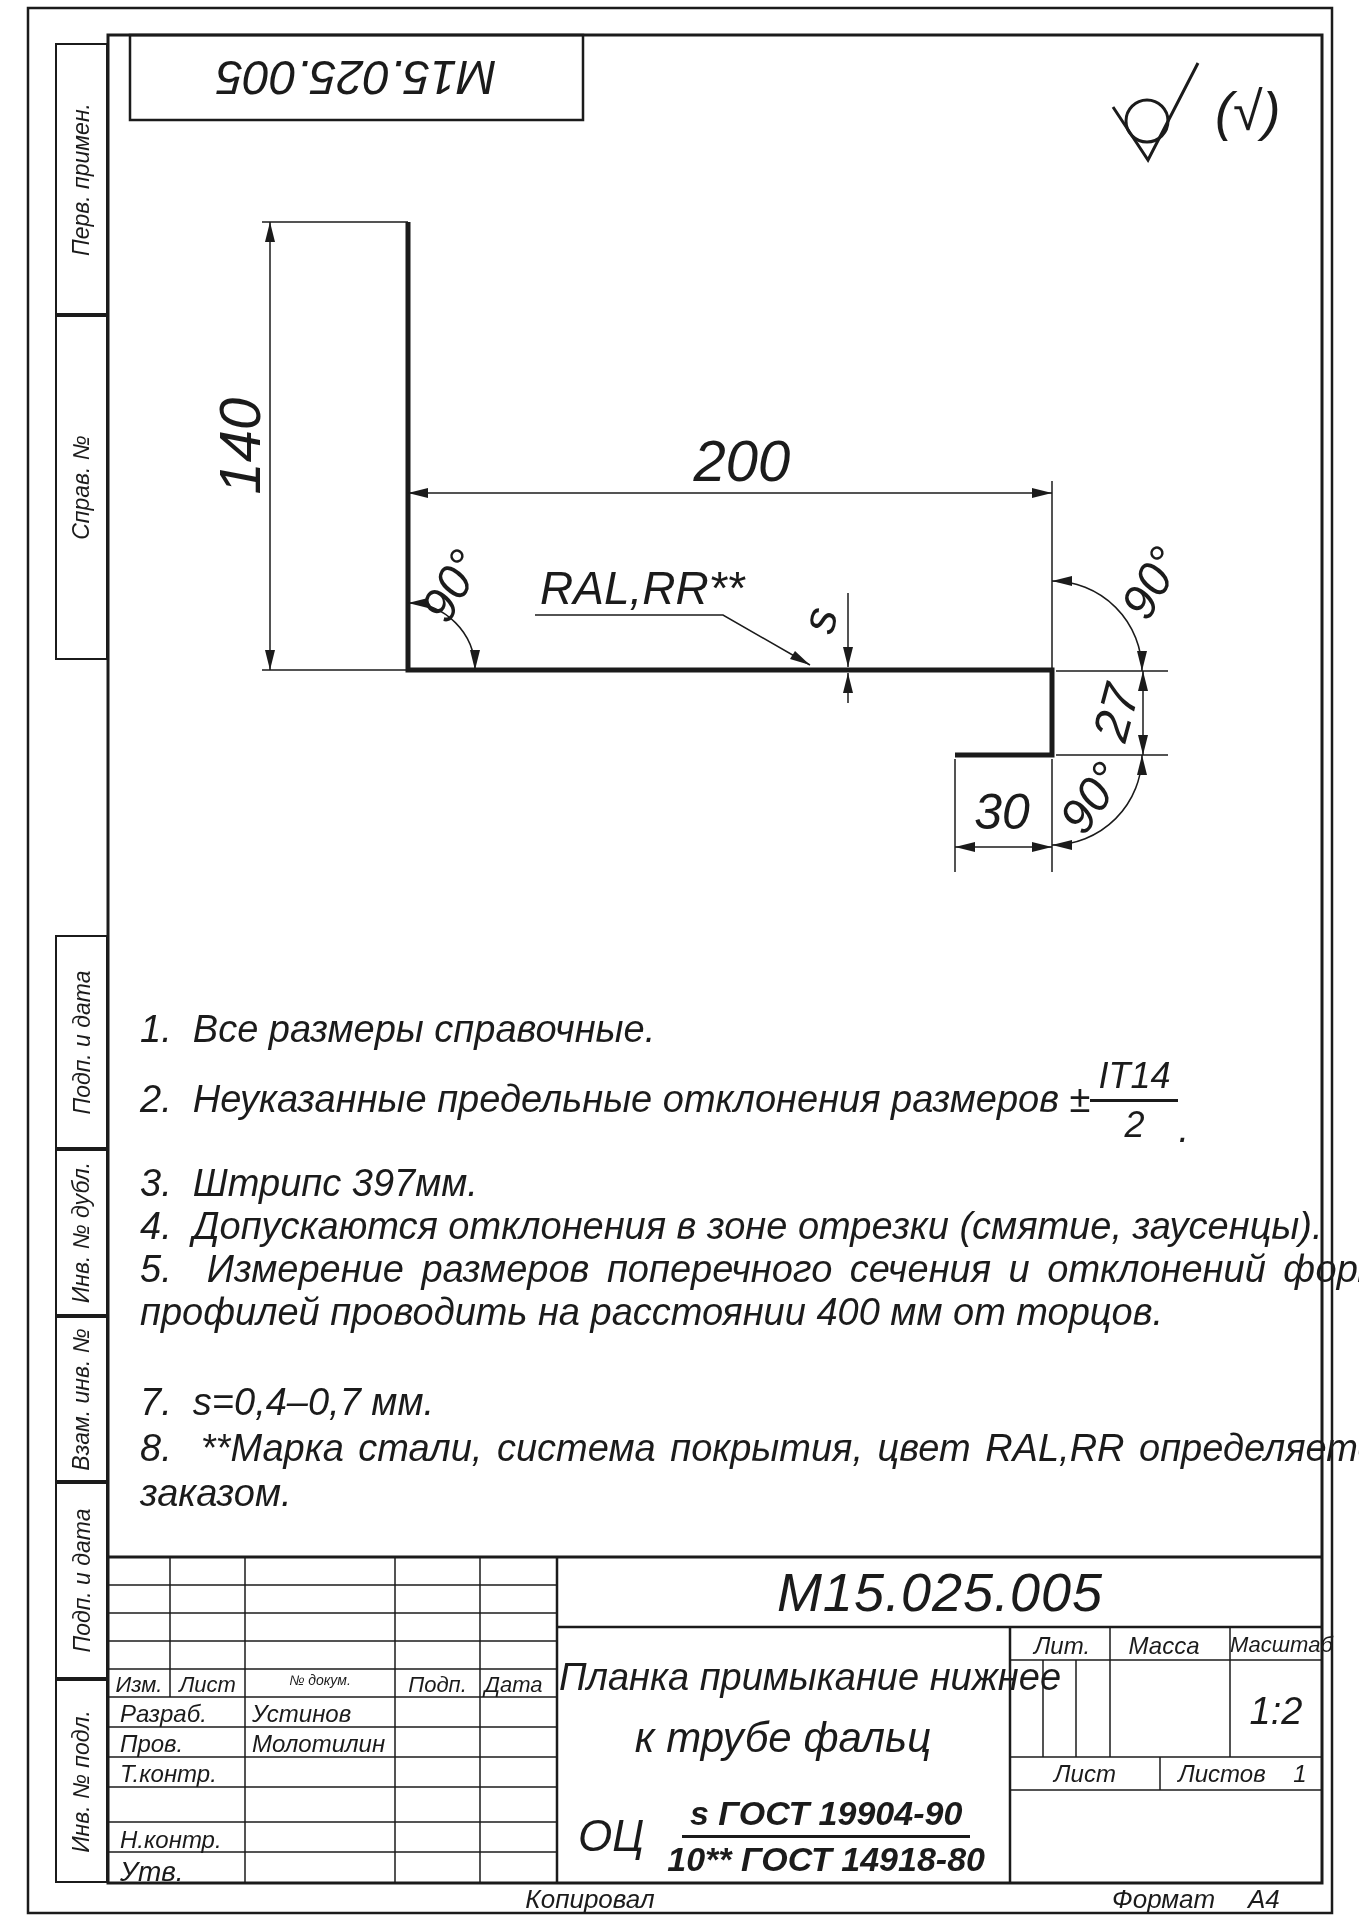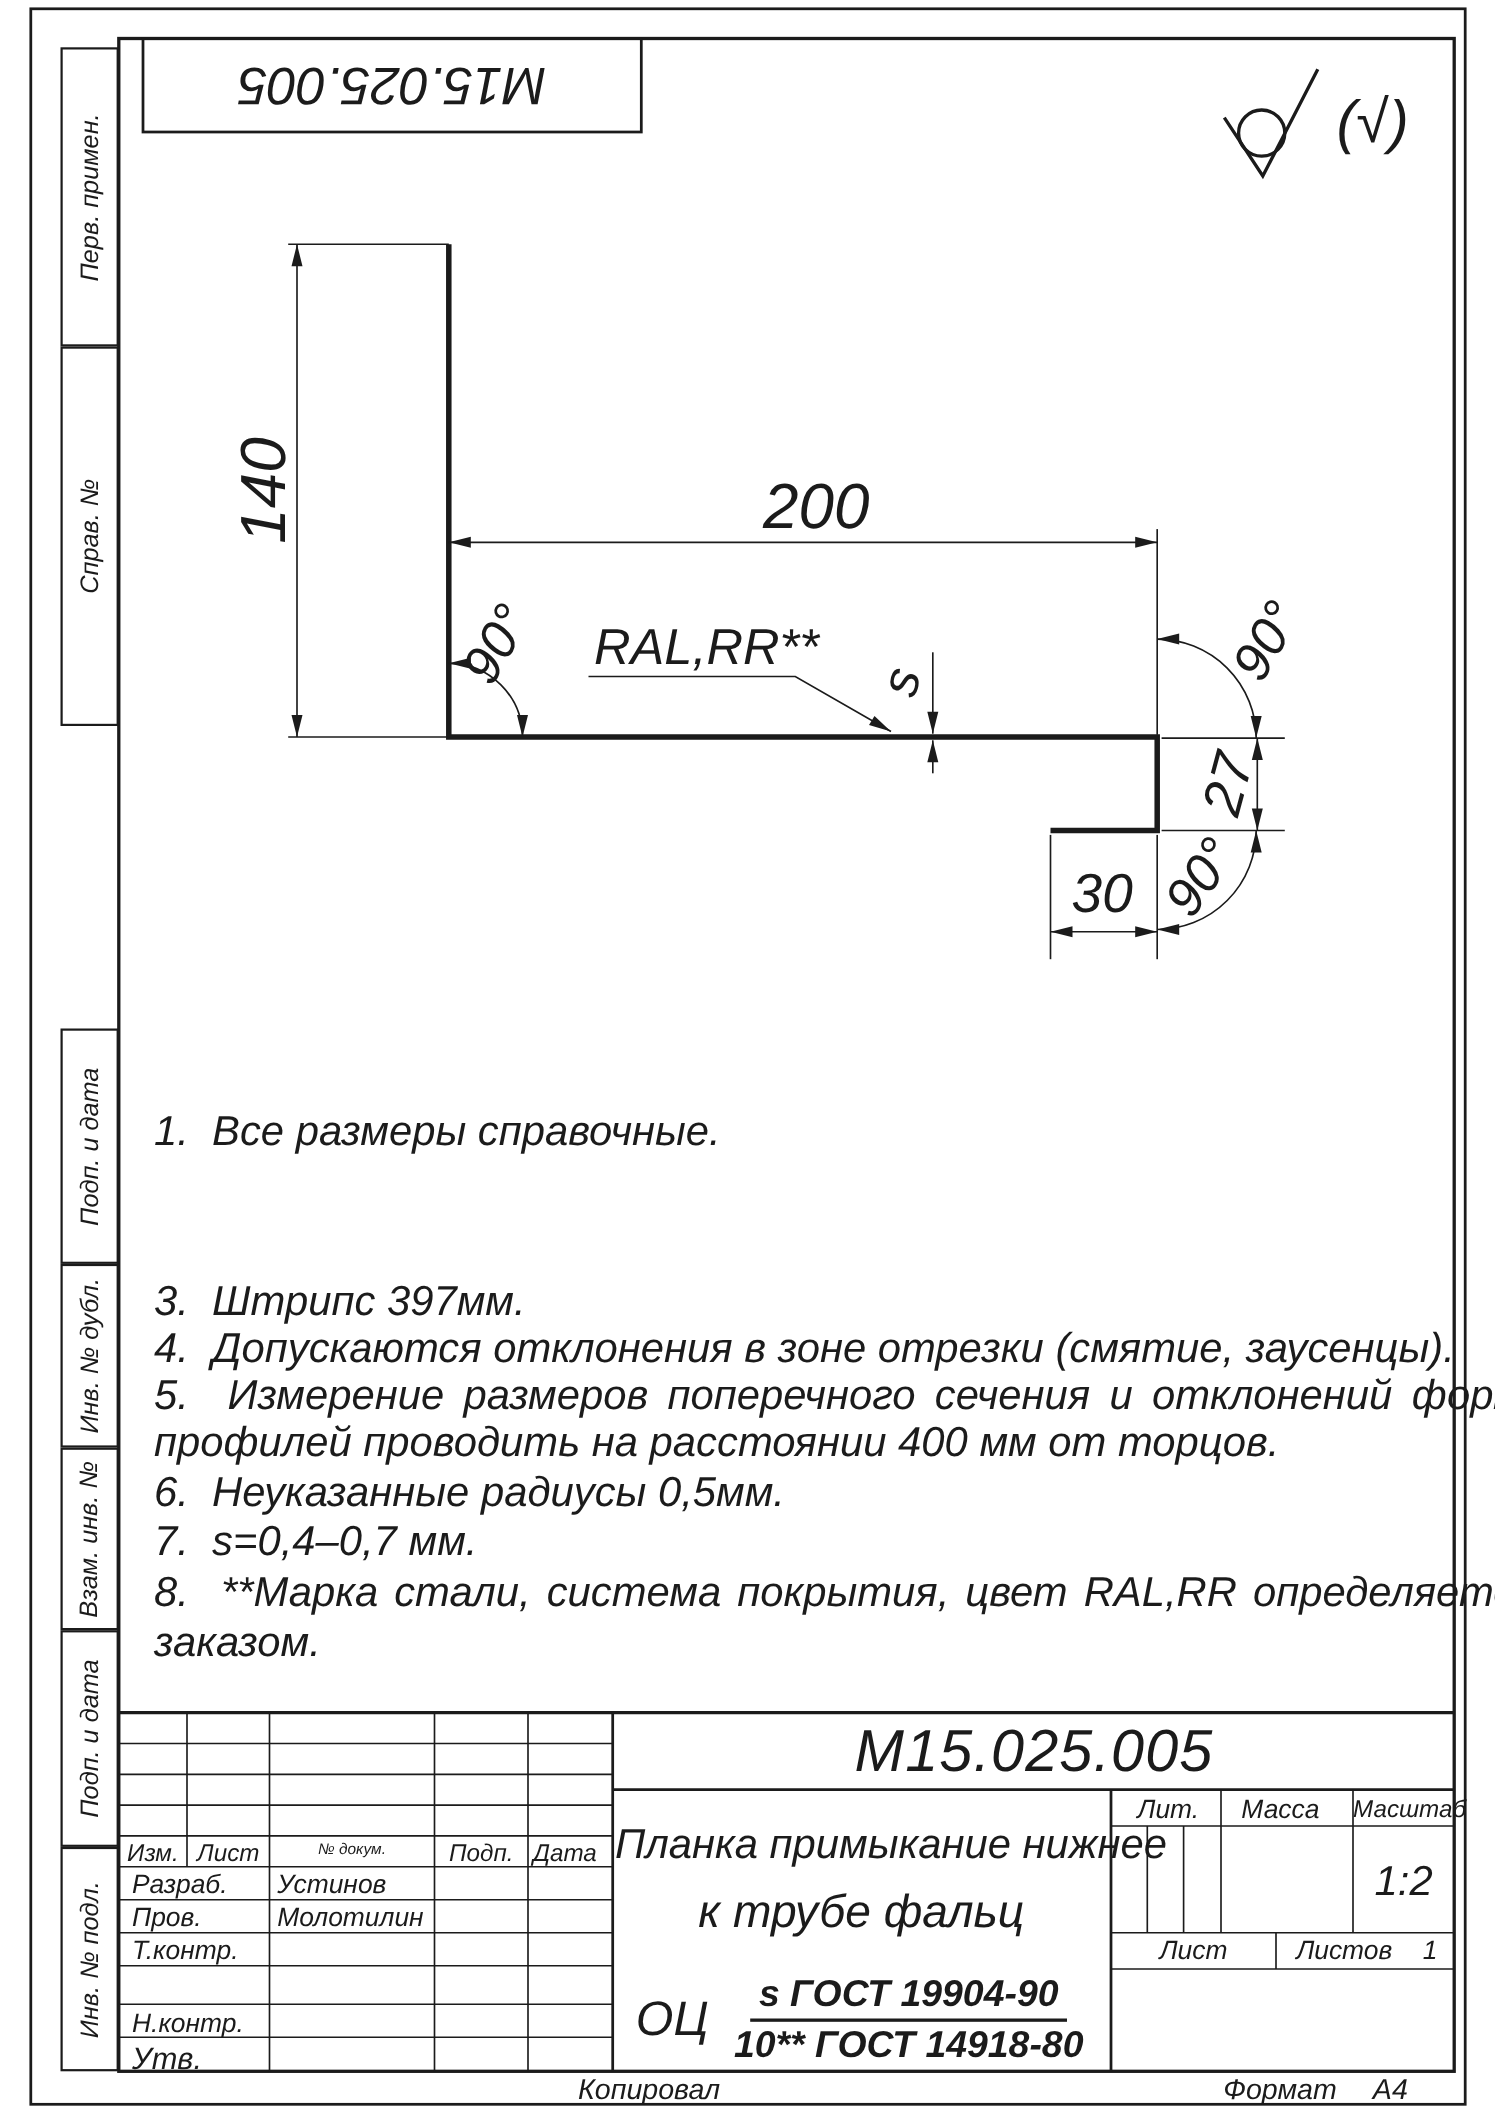--- a/index.html
+++ b/index.html
@@ -149,25 +149,32 @@
   <div class="t flexc" style="left:1092px;top:548px;width:120px;height:70px;font-size:48px;transform:rotate(-60deg);">
     <span>90°</span></div>
   <div class="t flexc" style="left:1032px;top:763px;width:120px;height:70px;font-size:48px;transform:rotate(-55deg);">
     <span>90°</span></div>
   <div class="t flexc" style="left:1057px;top:678px;width:120px;height:70px;font-size:50px;transform:rotate(-75deg);">
     <span>27</span></div>
   <div class="t flexc" style="left:942px;top:783px;width:120px;height:60px;font-size:50px;">
     <span>30</span></div>
 
   <div class="t" style="left:140px;top:1008px;font-size:38px;">1.  Все размеры справочные.</div>
+  <div class="t" style="left:140px;top:1048px;font-size:38px;display:flex;align-items:center;height:104px;">
+    <span>2.  Неуказанные предельные отклонения размеров ±</span>
+    <span class="frac" style="font-size:36px;">
+      <span class="num">IT14</span>
+      <span class="den">2</span>
+    </span>
+    <span style="align-self:flex-end;">.</span>
+  </div>
   <div class="t" style="left:140px;top:1162px;font-size:38px;">3.  Штрипс 397мм.</div>
   <div class="t" style="left:140px;top:1205px;font-size:38px;">4.  Допускаются отклонения в зоне отрезки (смятие, заусенцы).</div>
   <div class="t" style="left:140px;top:1248px;font-size:38px;word-spacing:7px;">5.  Измерение размеров поперечного сечения и отклонений формы</div>
   <div class="t" style="left:140px;top:1291px;font-size:38px;">профилей проводить на расстоянии 400 мм от торцов.</div>
-  <div class="t" style="left:140px;top:1336px;font-size:38px;">6.  Неуказанные радиусы 0,5мм.</div>
   <div class="t" style="left:140px;top:1381px;font-size:38px;">7.  s=0,4–0,7 мм.</div>
   <div class="t" style="left:140px;top:1427px;font-size:38px;word-spacing:4px;">8.  **Марка стали, система покрытия, цвет RAL,RR определяется</div>
   <div class="t" style="left:140px;top:1472px;font-size:38px;">заказом.</div>
 
   <div class="t flexc" style="left:560px;top:1558px;width:760px;height:68px;font-size:54px;letter-spacing:1px;">
     <span>М15.025.005</span></div>
 
   <div class="t c" style="left:559px;top:1656px;width:448px;font-size:38px;">Планка примыкание нижнее</div>
   <div class="t c" style="left:559px;top:1714px;width:448px;font-size:42px;">к трубе фальц</div>
 

